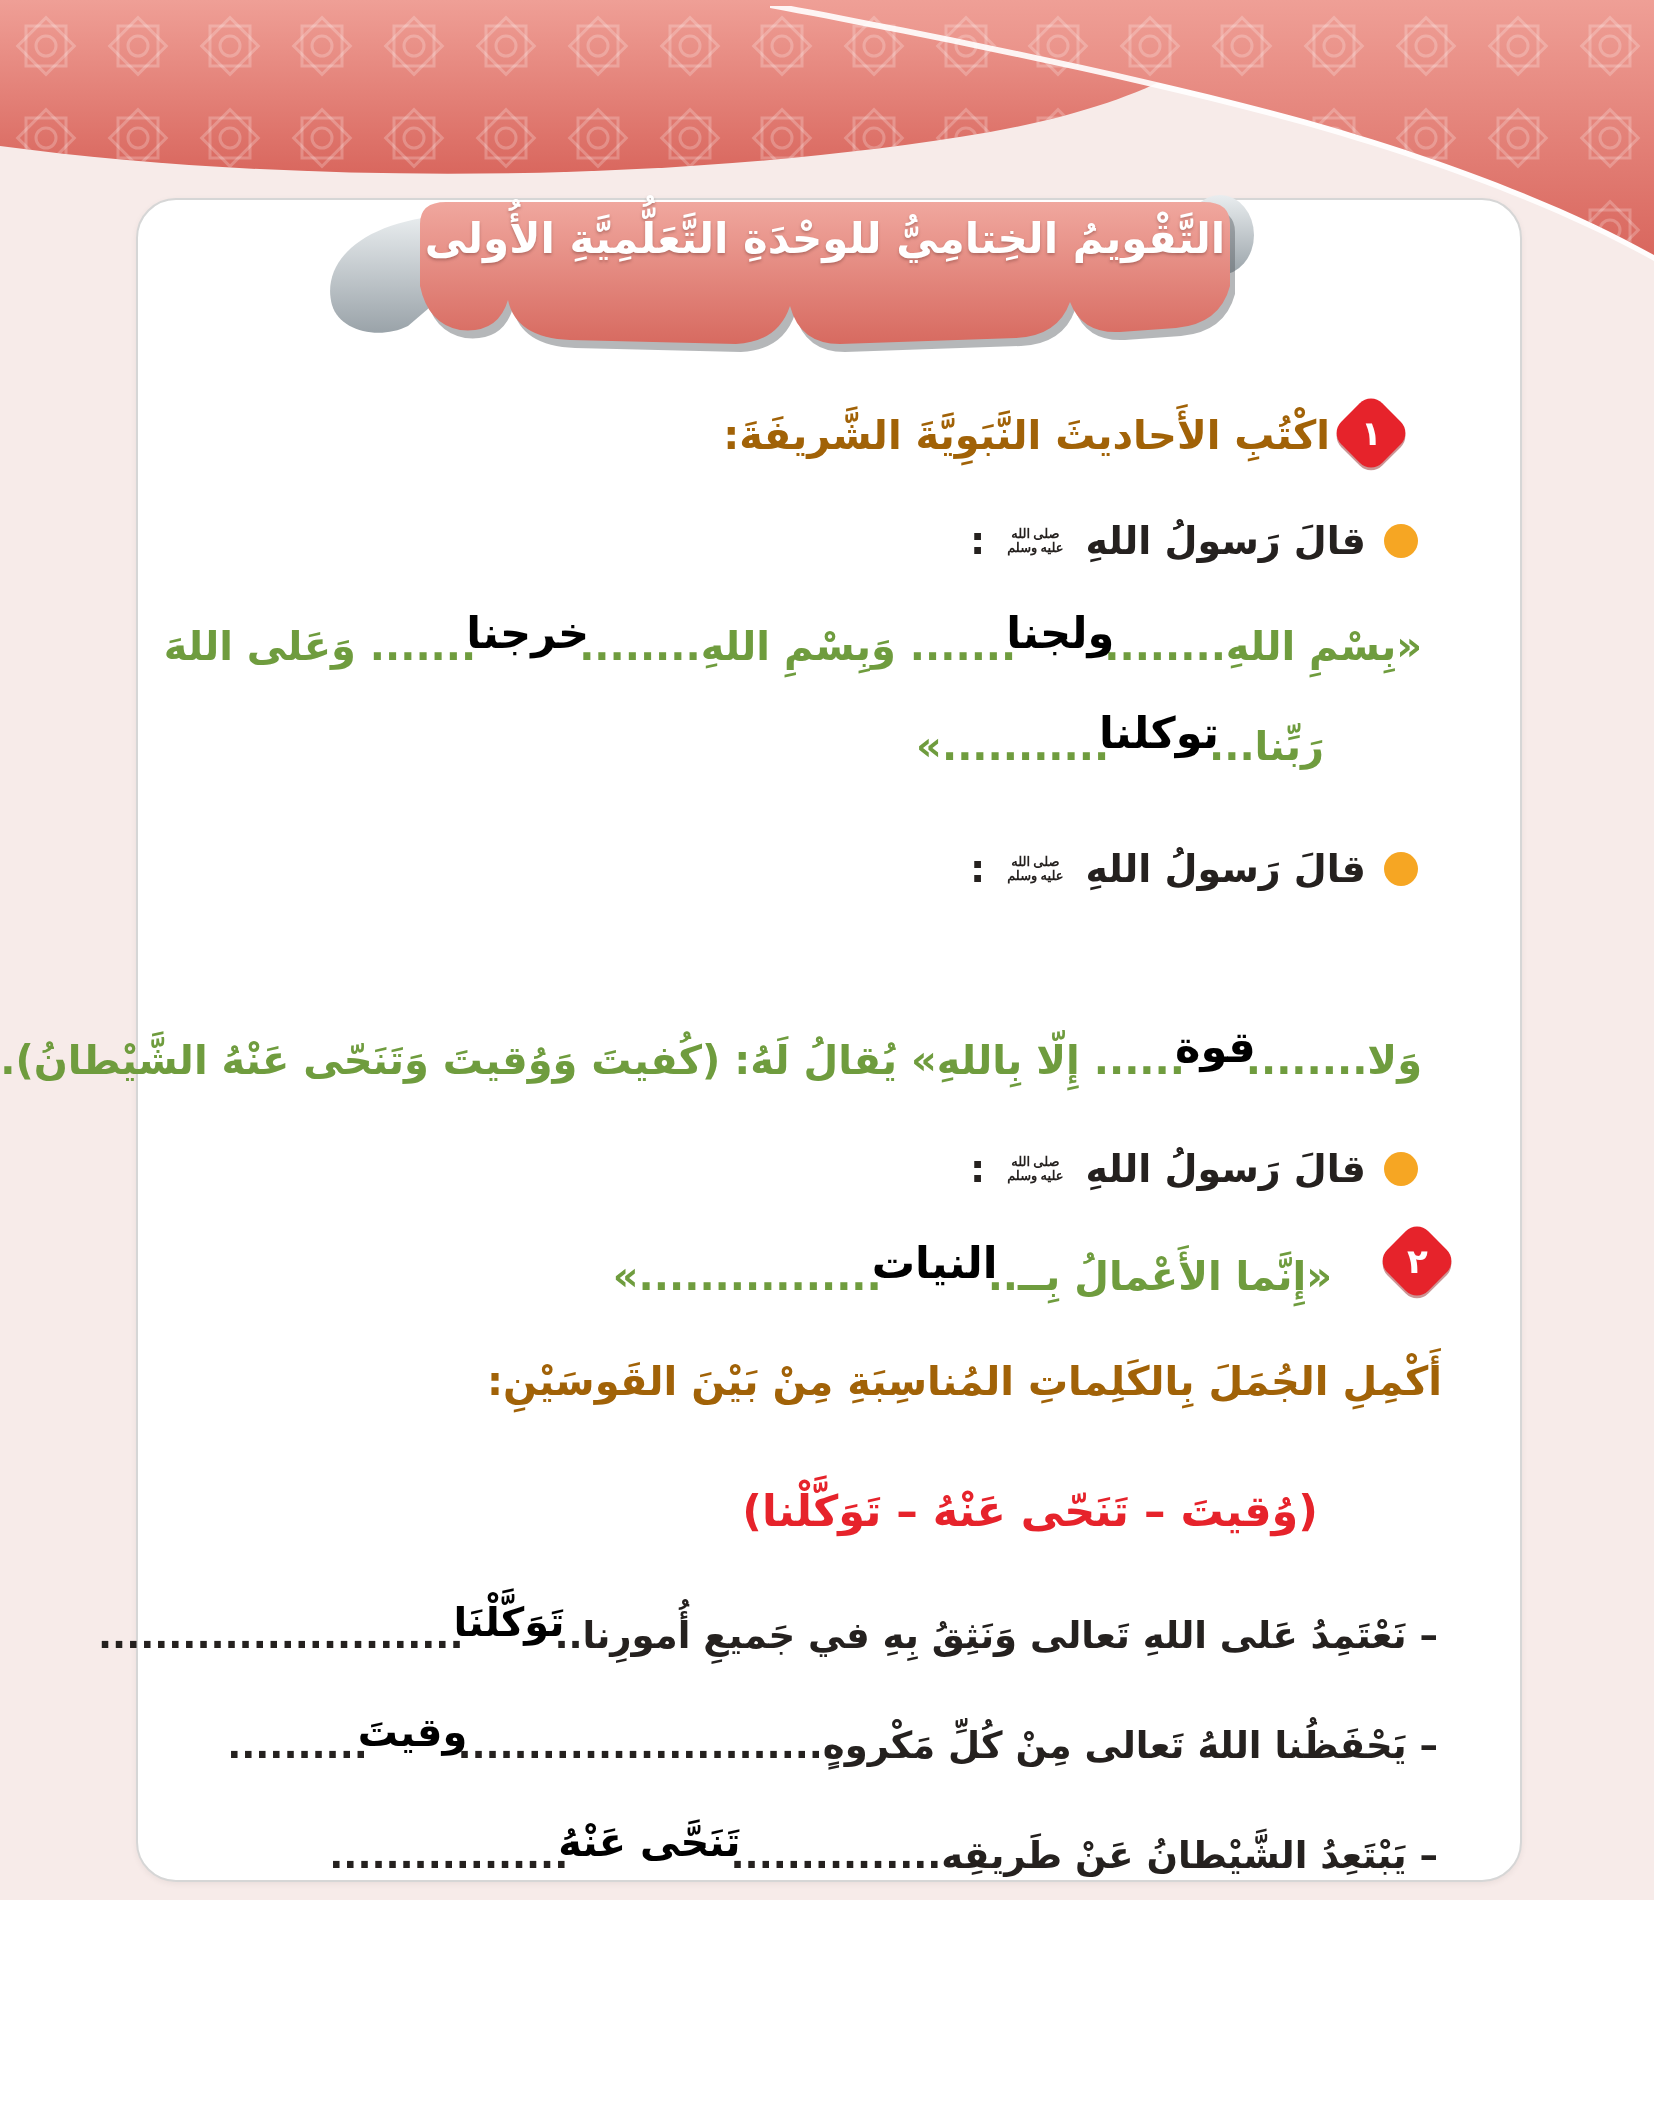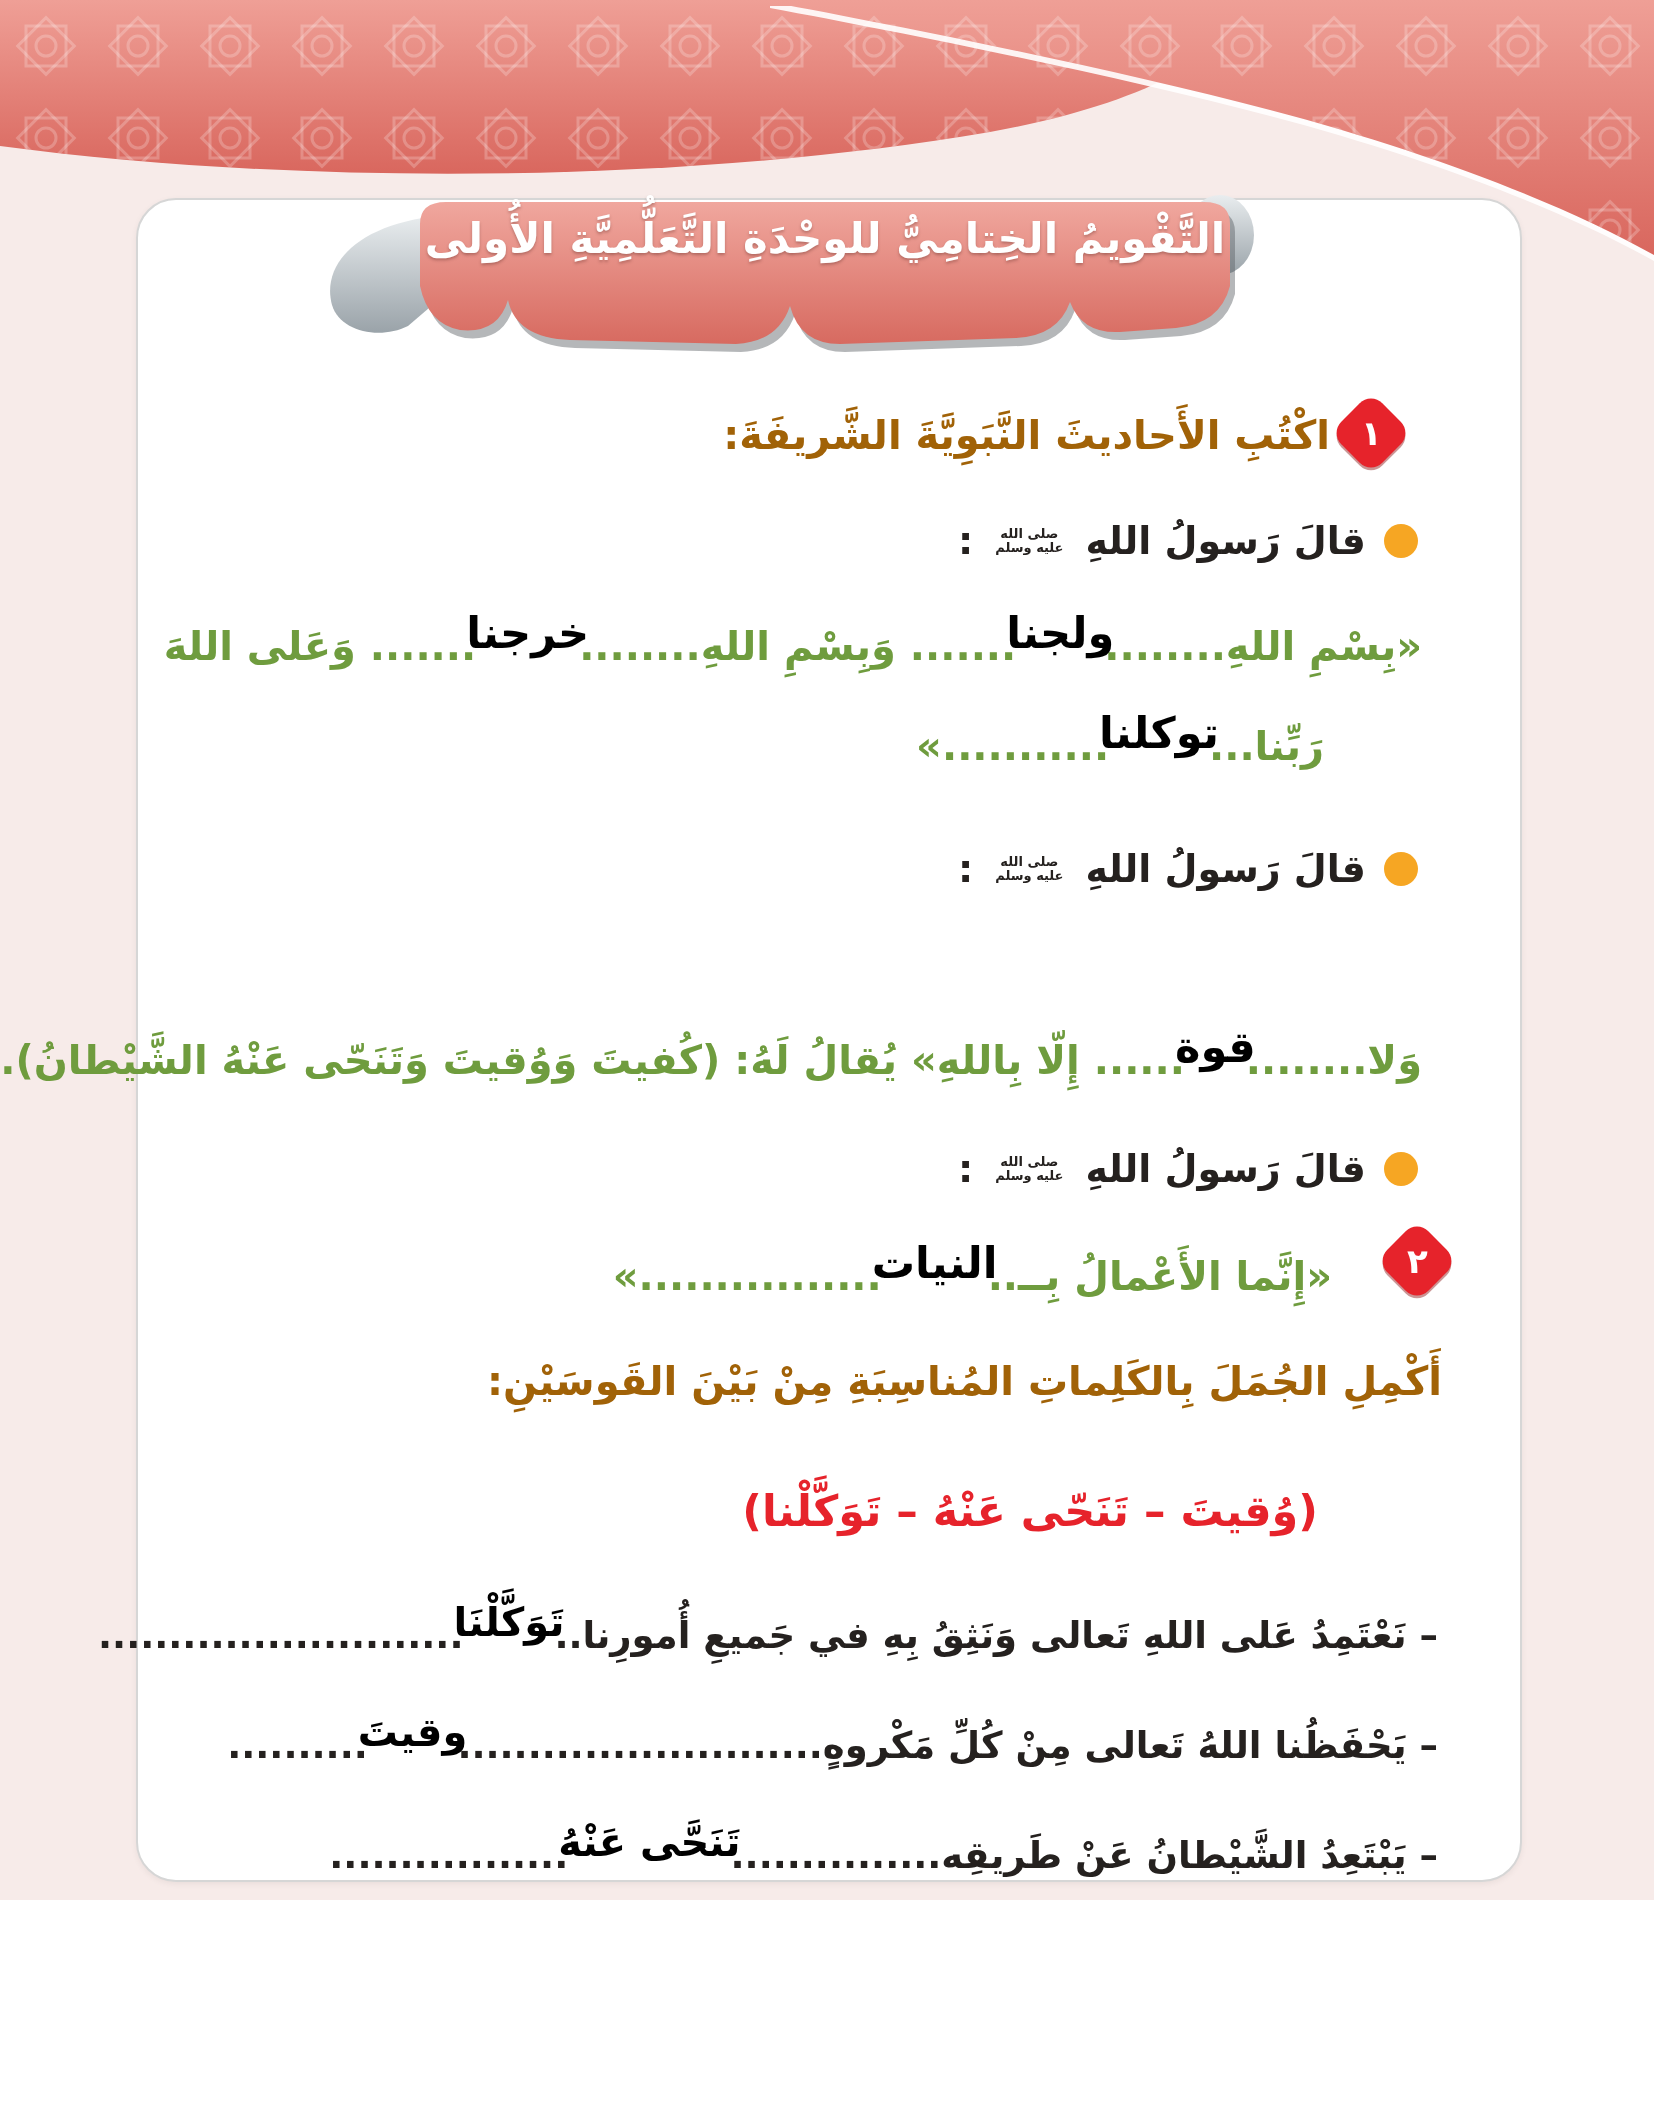--- a/index.html
+++ b/index.html
@@ -41,21 +41,21 @@
 
   
   .line{position:absolute;white-space:nowrap;line-height:1.55;}
   .red-q{color:#a16207;font-size:40px;font-weight:bold;}
   .said{color:#25211f;font-size:38px;font-weight:bold;display:flex;align-items:center;gap:18px;}
   .bullet{width:34px;height:34px;border-radius:50%;background:#f6a623;flex:0 0 auto;}
   .pbuh{
     display:inline-block;font-size:13px;line-height:1.1;text-align:center;
     vertical-align:-6px;color:#25211f;font-weight:bold;margin:0 4px;
   }
-  .pbuh i{display:block;font-style:normal;}
+  .pbuh i{display:block;font-style:normal;font-family:Liberation Serif, serif;}
   .hadith{color:#6f9c3e;font-size:40px;font-weight:bold;}
   .dots{letter-spacing:2px;font-weight:bold;}
   .ans{
     color:#000000;font-size:1.08em;font-weight:bold;
     position:relative;top:-12px;margin:0 -10px;z-index:2;
   }
   .sent{color:#25211f;font-size:37px;font-weight:bold;margin-top:32px;}
   .bank{color:#e6232b;font-size:43px;font-weight:bold;margin-top:16px;}
 
   

